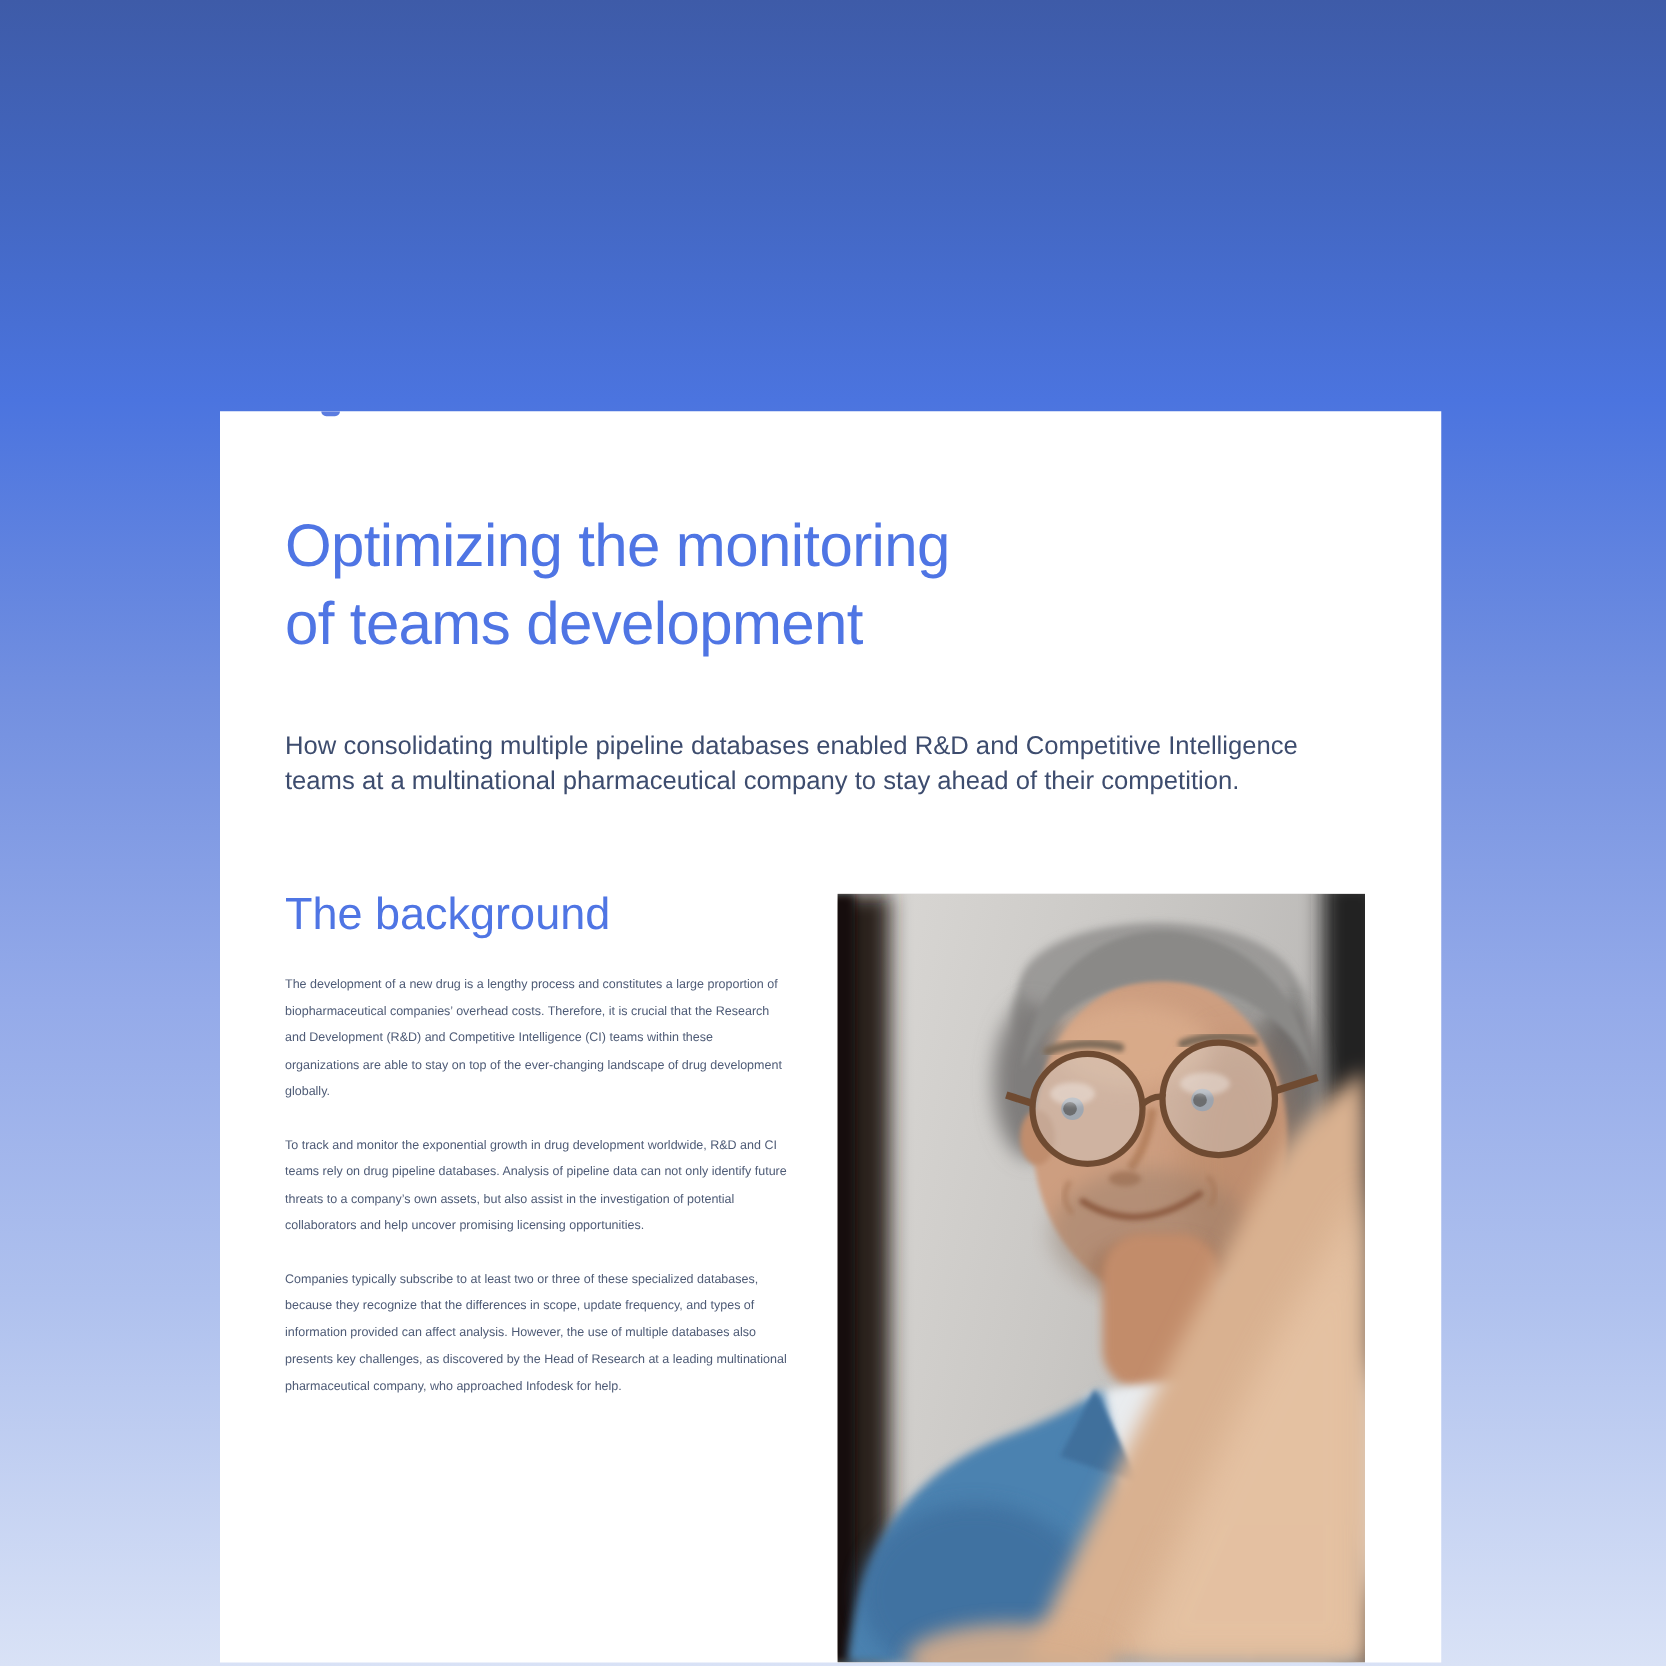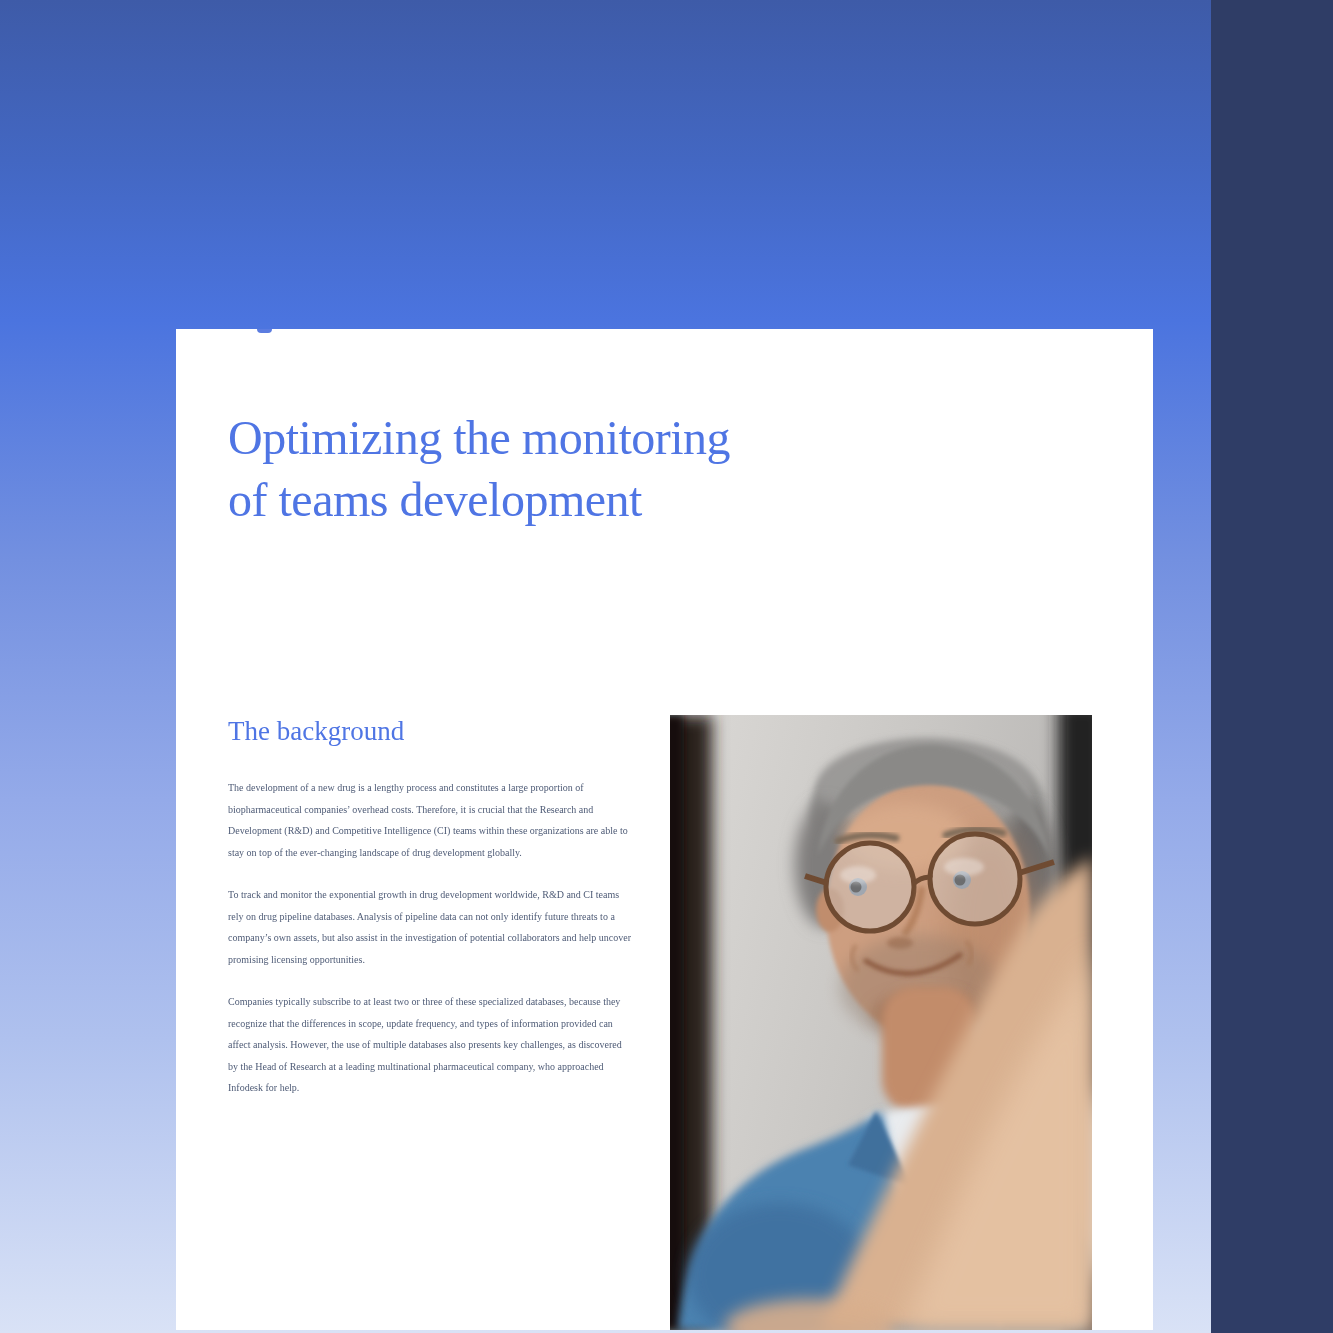--- a/index.html
+++ b/index.html
@@ -1,20 +1,20 @@
 <!DOCTYPE html>
 <html><head>
 <meta charset="utf-8">
 <style>
   html,body{margin:0;padding:0;background:#2f3d66;}
   .page{
     position:relative;
-    width:1211px;height:1333px;
+    width:1333px;height:1333px;
     overflow:hidden;
-    font-family:Liberation Serif, serif;
+    font-family:Liberation Sans, sans-serif;
     background:linear-gradient(180deg,
       #3e5ba8 0%, #4367c2 12%, #4b74df 24%,
       #7390e0 42%, #94aae9 60%, #afc1ee 78%, #d9e2f6 100%);
   }
   .card{
     position:absolute;left:176px;top:329px;width:977px;height:1001px;
     background:#ffffff;overflow:hidden;
   }
   .logo-notch{
     position:absolute;left:81px;top:0;width:15px;height:4px;
@@ -24,21 +24,21 @@
     position:absolute;left:52px;top:78px;margin:0;
     font-size:48px;line-height:62px;font-weight:400;letter-spacing:-0.5px;
     color:#4f75e4;
   }
   .doc-subtitle{
     position:absolute;left:52px;top:254px;margin:0;width:838px;
     font-size:20.5px;line-height:28px;font-weight:400;color:#3d4c6e;
   }
   .section-heading{
     position:absolute;left:52px;top:383px;margin:0;
-    font-size:27px;line-height:38px;font-weight:500;color:#4f75e4;
+    font-size:36px;line-height:38px;font-weight:500;color:#4f75e4;
   }
   .body-col{
     position:absolute;left:52px;top:448px;width:404px;
     font-size:10px;line-height:21.5px;color:#4e5b76;
   }
   .body-col p{margin:0 0 21px 0;}
   .photo-frame{
     position:absolute;left:494px;top:386px;width:422px;height:615px;
     overflow:hidden;background:#c6c4c1;
   }
@@ -48,20 +48,21 @@
 <body>
 
 <div class="page">
 
   <div class="card">
 
     <div class="logo-notch"></div>
 
     <h1 class="doc-title"><span>Optimizing the monitoring</span><br><span>of teams development</span></h1>
 
+    <p class="doc-subtitle">How consolidating multiple pipeline databases enabled R&amp;D and Competitive Intelligence teams at a multinational pharmaceutical company to stay ahead of their competition.</p>
 
     <h2 class="section-heading">The background</h2>
 
     <div class="body-col">
       <p>The development of a new drug is a lengthy process and constitutes a large proportion of biopharmaceutical companies’ overhead costs. Therefore, it is crucial that the Research and Development (R&amp;D) and Competitive Intelligence (CI) teams within these organizations are able to stay on top of the ever-changing landscape of drug development globally.</p>
       <p>To track and monitor the exponential growth in drug development worldwide, R&amp;D and CI teams rely on drug pipeline databases. Analysis of pipeline data can not only identify future threats to a company’s own assets, but also assist in the investigation of potential collaborators and help uncover promising licensing opportunities.</p>
       <p>Companies typically subscribe to at least two or three of these specialized databases, because they recognize that the differences in scope, update frequency, and types of information provided can affect analysis. However, the use of multiple databases also presents key challenges, as discovered by the Head of Research at a leading multinational pharmaceutical company, who approached Infodesk for help.</p>
     </div>
 
     <div class="photo-frame">

